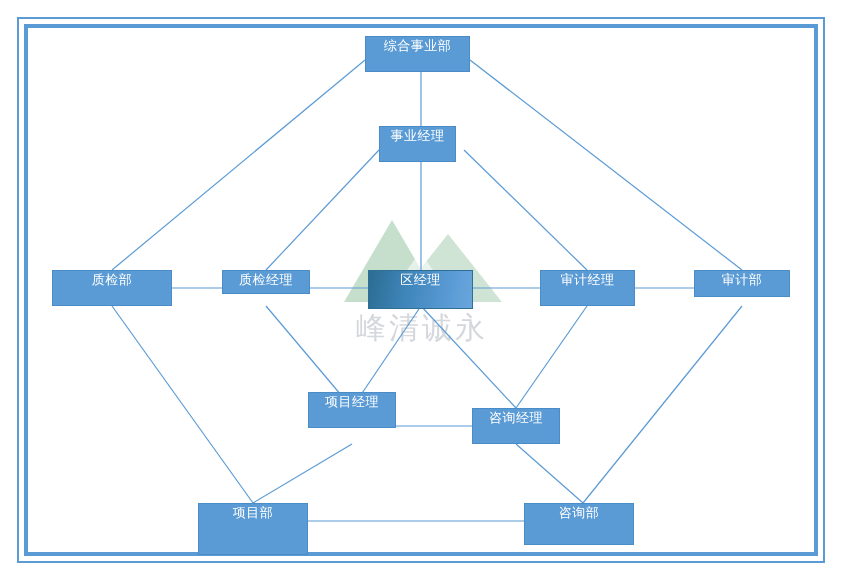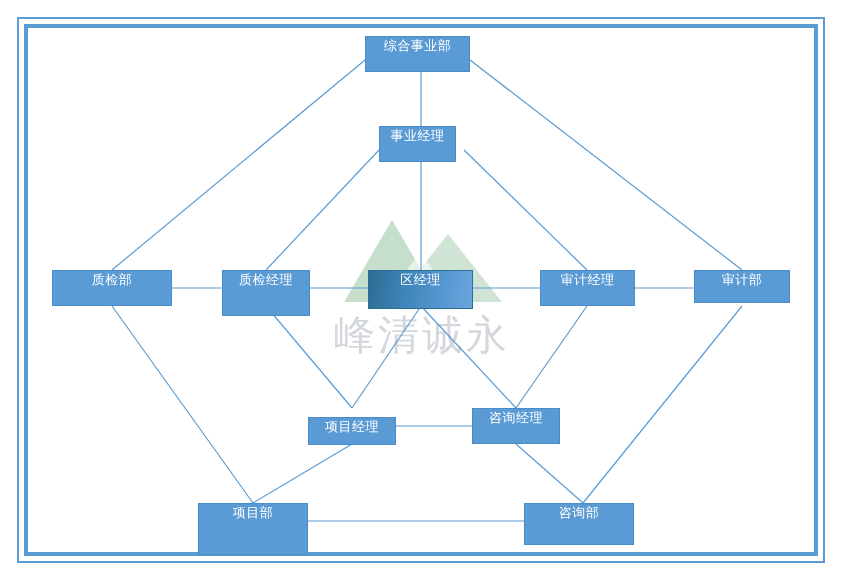--- a/index.html
+++ b/index.html
@@ -49,21 +49,21 @@
     width: 172px;
     height: 150px;
     pointer-events: none;
   }
   .wm-text {
     position: absolute;
     left: -12px;
     top: 92px;
     width: 196px;
     text-align: center;
-    font-size: 41px;
+    font-size: 30px;
     letter-spacing: 3px;
     color: #d4d7dc;
     font-family: "DejaVu Sans", "Liberation Sans", sans-serif;
     white-space: nowrap;
   }
 
   
   .edges {
     position: absolute;
     left: 0;
@@ -134,33 +134,33 @@
   <div id="node-layer">
       <div class="node" style="left: 365px; top: 36px; width: 105px; height: 36px;">
         <span>综合事业部</span>
       </div>
       <div class="node" style="left: 379px; top: 126px; width: 77px; height: 36px;">
         <span>事业经理</span>
       </div>
       <div class="node" style="left: 52px; top: 270px; width: 120px; height: 36px;">
         <span>质检部</span>
       </div>
-      <div class="node" style="left: 222px; top: 270px; width: 88px; height: 46px;">
+      <div class="node" style="left: 222px; top: 270px; width: 88px; height: 24px;">
         <span>质检经理</span>
       </div>
       <div class="node center" style="left: 368px; top: 270px; width: 105px; height: 39px;">
         <span>区经理</span>
       </div>
       <div class="node" style="left: 540px; top: 270px; width: 95px; height: 36px;">
         <span>审计经理</span>
       </div>
-      <div class="node" style="left: 694px; top: 270px; width: 96px; height: 33px;">
+      <div class="node" style="left: 694px; top: 270px; width: 96px; height: 27px;">
         <span>审计部</span>
       </div>
-      <div class="node" style="left: 308px; top: 417px; width: 88px; height: 28px;">
+      <div class="node" style="left: 308px; top: 392px; width: 88px; height: 36px;">
         <span>项目经理</span>
       </div>
       <div class="node" style="left: 472px; top: 408px; width: 88px; height: 36px;">
         <span>咨询经理</span>
       </div>
       <div class="node" style="left: 198px; top: 503px; width: 110px; height: 52px;">
         <span>项目部</span>
       </div>
       <div class="node" style="left: 524px; top: 503px; width: 110px; height: 42px;">
         <span>咨询部</span>

